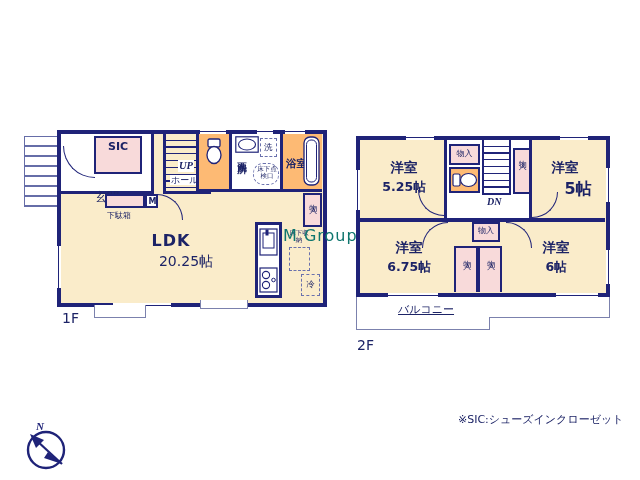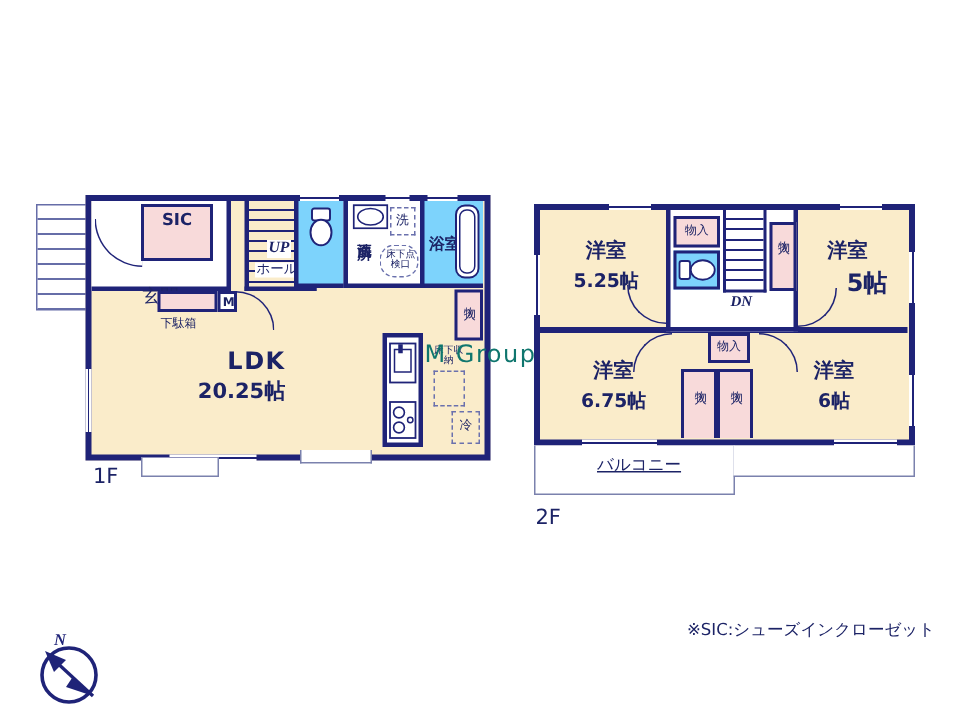--- a/index.html
+++ b/index.html
@@ -6,21 +6,21 @@
   body{
     width:640px;height:480px;position:relative;background:#ffffff;
     font-family:"DejaVu Sans","Liberation Sans",sans-serif;
     color:#1c2366;overflow:hidden;
   }
   .abs{position:absolute;box-sizing:border-box;}
   
   .plan{position:absolute;box-sizing:border-box;border:4.5px solid #1f2378;background:#faecca;}
   .room-box{position:absolute;box-sizing:border-box;border:3px solid #1f2378;background:#ffffff;}
   .pink{background:#f8dada;border:2.5px solid #1f2378;}
-  .blue{background:#7dd3fc;}
+  .blue{background:#fdba74;}
   .lbl{position:absolute;box-sizing:border-box;color:#1c2366;line-height:1.15;white-space:nowrap;}
   .ctr{text-align:center;}
   .vert{writing-mode:vertical-rl;text-orientation:upright;letter-spacing:1px;white-space:normal;}
   .dashed{position:absolute;box-sizing:border-box;border:1px dashed #6a71ad;background:transparent;}
   .treads-v{background:repeating-linear-gradient(to bottom,transparent 0 5.5px,#1f2378 5.5px 6.8px);}
   .steps-out{border:1.5px solid #666da8;background:repeating-linear-gradient(to bottom,#ffffff 0 8.5px,#666da8 8.5px 10px);}
   .outline-thin{border:1.5px solid #7b81ad;background:#ffffff;}
   
   .win-h{position:absolute;height:4.5px;background:linear-gradient(to bottom,#ffffff 0 35%,#1f2378 35% 62%,#ffffff 62% 100%);}
   .win-v{position:absolute;width:4.5px;background:linear-gradient(to right,#ffffff 0 35%,#1f2378 35% 62%,#ffffff 62% 100%);}
@@ -90,21 +90,21 @@
     <span class="lbl vert" style="left:3px;top:3px;font-size:8px;">物入</span>
   </div>
 
   <div class="abs pink" style="left:44px;top:60px;width:40px;height:14px;border-width:2px;"></div>
   <div class="abs" style="left:84px;top:60px;width:13px;height:14px;border:2px solid #1f2378;background:#fff;">
     <span class="lbl" style="left:1.5px;top:0.5px;font-size:8px;font-weight:bold;">M</span>
   </div>
   <span class="lbl" style="left:46px;top:77px;font-size:8px;">下駄箱</span>
 
   <span class="lbl ctr" style="left:55px;top:98px;width:110px;font-size:16px;font-weight:600;letter-spacing:1px;">LDK</span>
-  <span class="lbl ctr" style="left:45px;top:119px;width:110px;font-size:14px;font-weight:700;">20.25帖</span>
+  <span class="lbl ctr" style="left:70px;top:119px;width:110px;font-size:14px;font-weight:400;">20.25帖</span>
 
   <div class="room-box" style="left:194px;top:88px;width:27px;height:76px;">
     <svg width="19" height="28" viewBox="0 0 19 28" style="position:absolute;left:1px;top:3px;">
       <rect x="1" y="1" width="17" height="26" fill="#ffffff" stroke="#1f2378" stroke-width="1.2"></rect>
       <rect x="4" y="5" width="11" height="15" fill="none" stroke="#1f2378" stroke-width="1"></rect>
       <rect x="6.5" y="1.5" width="3" height="6" fill="#1f2378"></rect>
     </svg>
     <svg width="19" height="26" viewBox="0 0 19 26" style="position:absolute;left:1px;bottom:2px;">
       <rect x="1" y="1" width="17" height="24" fill="#ffffff" stroke="#1f2378" stroke-width="1.2"></rect>
       <circle cx="7" cy="8" r="3.6" fill="none" stroke="#1f2378" stroke-width="1.1"></circle>

